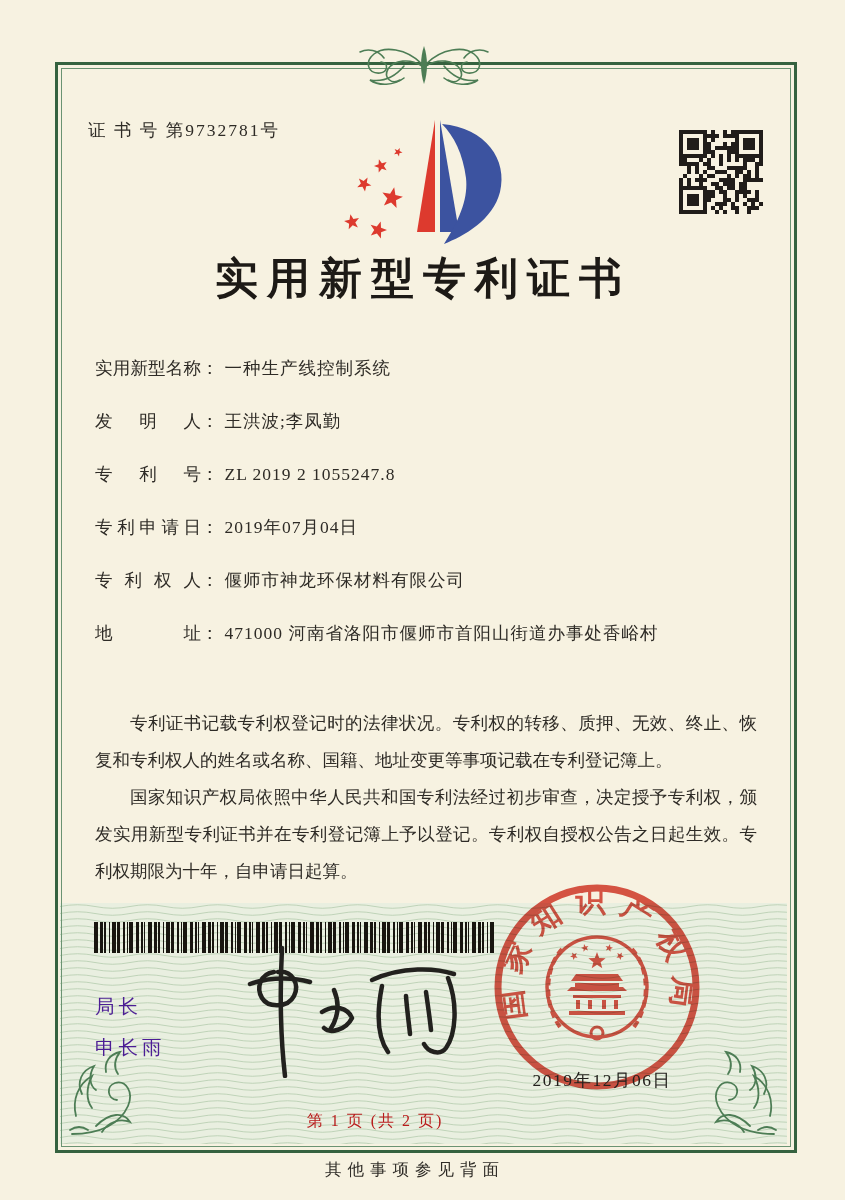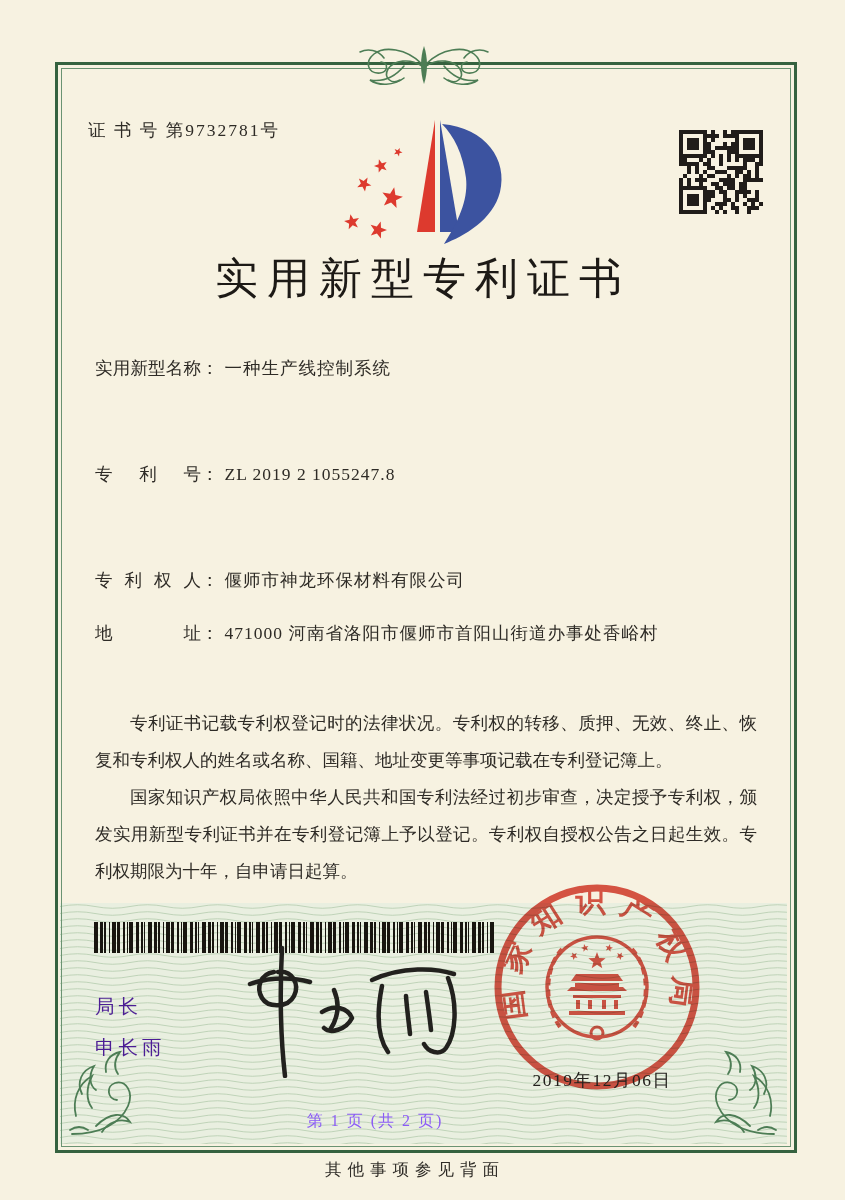--- a/index.html
+++ b/index.html
@@ -12,21 +12,21 @@
 
   
   .guilloche{position:absolute;left:60px;top:903px;width:727px;height:241px;z-index:1;}
 
   .txt{color:#2e2b26;}
   .cert-no{position:absolute;left:88px;top:118px;font-size:17.5px;letter-spacing:2px;z-index:4;}
   .logo{position:absolute;left:334px;top:110px;z-index:4;}
   .qr{position:absolute;left:677px;top:128px;z-index:4;}
 
   .title{position:absolute;left:55px;top:250px;width:736px;text-align:center;
-         font-size:43px;font-weight:400;letter-spacing:9px;color:#1d1a16;z-index:4;}
+         font-size:43px;font-weight:700;letter-spacing:9px;color:#1d1a16;z-index:4;}
 
   .row{position:absolute;left:95px;width:690px;font-size:17.5px;z-index:4;white-space:nowrap;}
   .row .lab{display:inline-block;width:106px;text-align:justify;text-align-last:justify;vertical-align:bottom;}
   .row .colon{display:inline-block;margin-right:6px;}
   .row .val{letter-spacing:1px;}
   .row .grp2{position:absolute;left:330px;top:0;}
 
   .paras{position:absolute;left:95px;top:705px;width:662px;font-size:17.5px;line-height:37px;
          text-align:justify;color:#2e2b26;z-index:4;}
   .paras p{margin:0;text-indent:2em;}
@@ -35,21 +35,21 @@
 
   .officer{position:absolute;left:95px;z-index:4;font-size:19.5px;letter-spacing:4px;color:#4c1d95;}
   .officer.t1{top:993px;} .officer.t2{top:1034px;}
   .signature{position:absolute;left:222px;top:938px;z-index:5;}
 
   .seal{position:absolute;left:482px;top:872px;z-index:6;mix-blend-mode:multiply;}
   .seal-date{position:absolute;left:512px;top:1068px;width:180px;text-align:center;
              font-size:17.5px;letter-spacing:1.5px;color:#23211d;z-index:7;}
 
   .page-num{position:absolute;left:55px;top:1111px;width:640px;text-align:center;
-            font-size:16px;letter-spacing:2px;color:#8b5cf6;z-index:4;font-family:Liberation Serif, serif;}
+            font-size:16px;letter-spacing:2px;color:#b91c1c;z-index:4;font-family:Liberation Serif, serif;}
   .back-note{position:absolute;left:35px;top:1159px;width:760px;text-align:center;
              font-size:16.5px;letter-spacing:6px;color:#2e2b26;z-index:4;}
 
   .ornament{position:absolute;z-index:4;pointer-events:none;}
   .orn-top{left:334px;top:36px;}
   .orn-bl{left:62px;top:1042px;}
   .orn-br{left:684px;top:1042px;}
 </style>
 </head>
 <body>
@@ -379,22 +379,28 @@
         <rect x="58" y="82" width="4" height="4" fill="#201d1a"></rect>
         <rect x="70" y="82" width="4" height="4" fill="#201d1a"></rect>
       </svg>
   </div>
 
   <div class="title">实用新型专利证书</div>
 
   <div class="row txt" style="top:356px">
     <span class="lab">实用新型名称</span><span class="colon">：</span><span class="val">一种生产线控制系统</span>
   </div>
+  <div class="row txt" style="top:409px">
+    <span class="lab">发明人</span><span class="colon">：</span><span class="val">王洪波;李凤勤</span>
+  </div>
   <div class="row txt" style="top:462px">
     <span class="lab">专利号</span><span class="colon">：</span><span class="val">ZL 2019 2 1055247.8</span>
+  </div>
+  <div class="row txt" style="top:515px">
+    <span class="lab">专利申请日</span><span class="colon">：</span><span class="val">2019年07月04日</span>
   </div>
   <div class="row txt" style="top:568px">
     <span class="lab">专利权人</span><span class="colon">：</span><span class="val">偃师市神龙环保材料有限公司</span>
   </div>
   <div class="row txt" style="top:621px">
     <span class="lab">地址</span><span class="colon">：</span><span class="val">471000 河南省洛阳市偃师市首阳山街道办事处香峪村</span>
   </div>
 
   <div class="paras">
     <p>专利证书记载专利权登记时的法律状况。专利权的转移、质押、无效、终止、恢复和专利权人的姓名或名称、国籍、地址变更等事项记载在专利登记簿上。</p>

